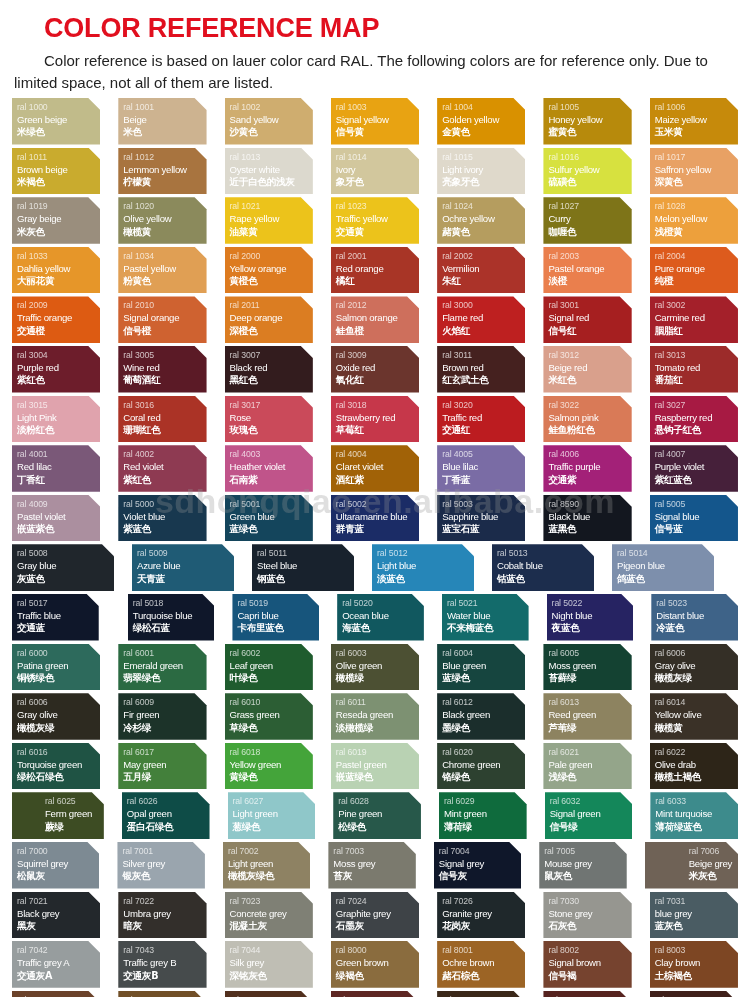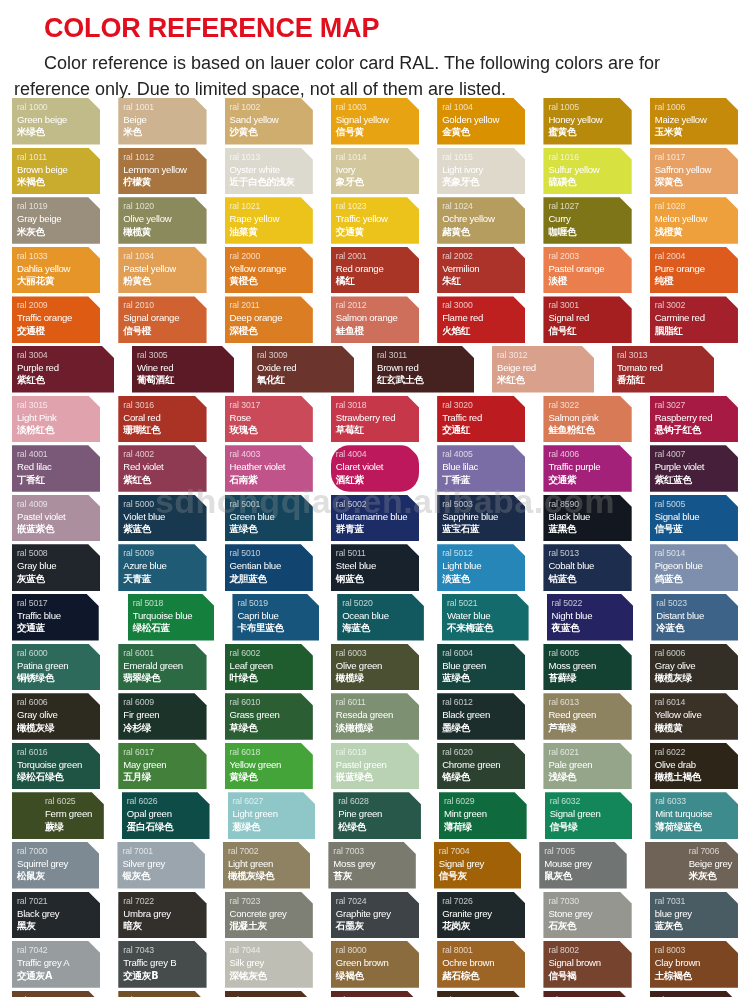--- a/index.html
+++ b/index.html
@@ -24,21 +24,21 @@
     font-weight: bold;
     color: #e10f1e;
     letter-spacing: -0.2px;
     line-height: 1.1;
   }
   .desc {
     position: absolute;
     left: 14px;
     top: 50px;
     width: 726px;
-    font-size: 18px;
+    font-size: 15px;
     color: #232323;
     line-height: 1.45;
     text-indent: 30px;
   }
   .grid {
     position: absolute;
     left: 12px;
     top: 98px;
     width: 726px;
   }
@@ -292,20 +292,25 @@
         <div class="swatch light-text" style="background: rgb(109, 29, 43);">
           <div class="code">ral 3004</div>
           <div class="en">Purple red</div>
           <div class="cn">紫红色</div>
         </div>
         <div class="swatch light-text" style="background: rgb(91, 26, 38);">
           <div class="code">ral 3005</div>
           <div class="en">Wine red</div>
           <div class="cn">葡萄酒红</div>
         </div>
+        <div class="swatch light-text" style="background: rgb(51, 28, 30);">
+          <div class="code">ral 3007</div>
+          <div class="en">Black red</div>
+          <div class="cn">黑红色</div>
+        </div>
         <div class="swatch light-text" style="background: rgb(107, 53, 45);">
           <div class="code">ral 3009</div>
           <div class="en">Oxide red</div>
           <div class="cn">氧化红</div>
         </div>
         <div class="swatch light-text" style="background: rgb(69, 33, 31);">
           <div class="code">ral 3011</div>
           <div class="en">Brown red</div>
           <div class="cn">红玄武土色</div>
         </div>
@@ -366,21 +371,21 @@
         <div class="swatch light-text" style="background: rgb(142, 58, 82);">
           <div class="code">ral 4002</div>
           <div class="en">Red violet</div>
           <div class="cn">紫红色</div>
         </div>
         <div class="swatch light-text" style="background: rgb(192, 84, 138);">
           <div class="code">ral 4003</div>
           <div class="en">Heather violet</div>
           <div class="cn">石南紫</div>
         </div>
-        <div class="swatch light-text" style="background: #be185d; border-radius: 19px;">
+        <div class="swatch light-text" style="background: #a16207;">
           <div class="code">ral 4004</div>
           <div class="en">Claret violet</div>
           <div class="cn">酒红紫</div>
         </div>
         <div class="swatch light-text" style="background: rgb(122, 108, 165);">
           <div class="code">ral 4005</div>
           <div class="en">Blue lilac</div>
           <div class="cn">丁香蓝</div>
         </div>
         <div class="swatch light-text" style="background: rgb(163, 33, 120);">
@@ -435,25 +440,20 @@
         <div class="swatch light-text" style="background: rgb(32, 38, 44);">
           <div class="code">ral 5008</div>
           <div class="en">Gray blue</div>
           <div class="cn">灰蓝色</div>
         </div>
         <div class="swatch light-text" style="background: rgb(31, 91, 117);">
           <div class="code">ral 5009</div>
           <div class="en">Azure blue</div>
           <div class="cn">天青蓝</div>
         </div>
-        <div class="swatch light-text" style="background: rgb(17, 69, 111);">
-          <div class="code">ral 5010</div>
-          <div class="en">Gentian blue</div>
-          <div class="cn">龙胆蓝色</div>
-        </div>
         <div class="swatch light-text" style="background: rgb(24, 34, 45);">
           <div class="code">ral 5011</div>
           <div class="en">Steel blue</div>
           <div class="cn">钢蓝色</div>
         </div>
         <div class="swatch light-text" style="background: rgb(38, 134, 184);">
           <div class="code">ral 5012</div>
           <div class="en">Light blue</div>
           <div class="cn">淡蓝色</div>
         </div>
@@ -467,21 +467,21 @@
           <div class="en">Pigeon blue</div>
           <div class="cn">鸽蓝色</div>
         </div>
       </div>
       <div class="row">
         <div class="swatch light-text" style="background: #0f172a;">
           <div class="code">ral 5017</div>
           <div class="en">Traffic blue</div>
           <div class="cn">交通蓝</div>
         </div>
-        <div class="swatch light-text" style="background: #15803d; margin-left: 11px;">
+        <div class="swatch light-text" style="background: #0f172a; margin-left: 11px;">
           <div class="code">ral 5018</div>
           <div class="en">Turquoise blue</div>
           <div class="cn">绿松石蓝</div>
         </div>
         <div class="swatch light-text" style="background: rgb(23, 85, 124);">
           <div class="code">ral 5019</div>
           <div class="en">Capri blue</div>
           <div class="cn">卡布里蓝色</div>
         </div>
         <div class="swatch light-text" style="background: rgb(17, 88, 95);">
@@ -667,21 +667,21 @@
         <div class="swatch light-text" style="background: rgb(142, 130, 99);">
           <div class="code">ral 7002</div>
           <div class="en">Light green</div>
           <div class="cn">橄榄灰绿色</div>
         </div>
         <div class="swatch light-text" style="background: rgb(123, 122, 110);">
           <div class="code">ral 7003</div>
           <div class="en">Moss grey</div>
           <div class="cn">苔灰</div>
         </div>
-        <div class="swatch light-text" style="background: #a16207;">
+        <div class="swatch light-text" style="background: #0f172a;">
           <div class="code">ral 7004</div>
           <div class="en">Signal grey</div>
           <div class="cn">信号灰</div>
         </div>
         <div class="swatch light-text" style="background: rgb(112, 117, 115);">
           <div class="code">ral 7005</div>
           <div class="en">Mouse grey</div>
           <div class="cn">鼠灰色</div>
         </div>
         <div class="swatch light-text" style="background: rgb(111, 98, 86); padding-left: 44px;">

